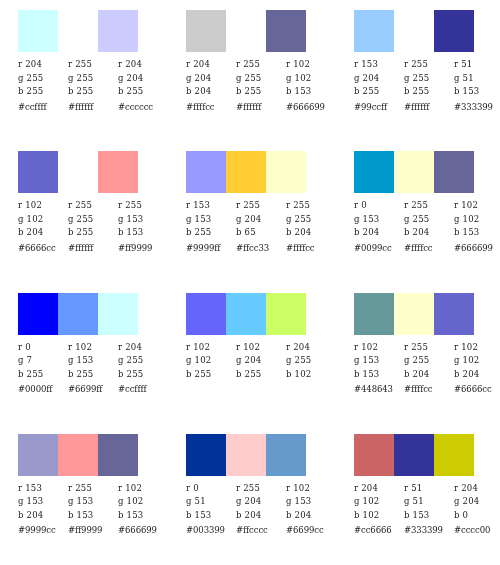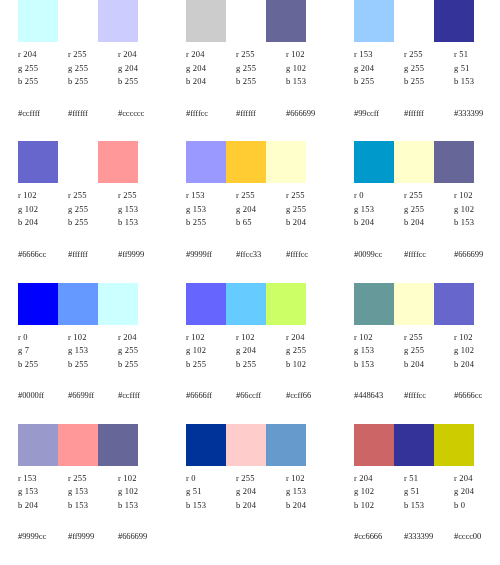--- a/index.html
+++ b/index.html
@@ -19,23 +19,22 @@
     width: 500px;
     height: 565px;
     display: grid;
     grid-template-columns: repeat(3, 1fr);
     grid-template-rows: repeat(4, 1fr);
     box-sizing: border-box;
   }
   .palette {
     position: relative;
     padding-left: 18px;
-    padding-top: 0;
+    padding-top: 10px;
     box-sizing: border-box;
-    font-family: Liberation Serif, serif;
   }
   .swatch-strip {
     display: flex;
     width: 120px;
     height: 42px;
     margin-bottom: 6px;
   }
   .swatch {
     width: 40px;
     height: 42px;
@@ -53,21 +52,21 @@
   .chan {
     font-size: 8.5px;
     line-height: 13.5px;
     color: #1b1b1b;
     white-space: pre;
     letter-spacing: 0.2px;
   }
   .hexrow {
     display: flex;
     width: 150px;
-    margin-top: 17px;
+    margin-top: 1px;
   }
   .hex {
     flex: 0 0 50px;
     font-size: 8.5px;
     line-height: 14px;
     color: #1b1b1b;
     white-space: pre;
     letter-spacing: -0.1px;
   }
 </style>
@@ -294,25 +293,20 @@
           <div class="chan">r 102</div>
           <div class="chan">g 204</div>
           <div class="chan">b 255</div>
         </div>
         <div class="value-col">
           <div class="chan">r 204</div>
           <div class="chan">g 255</div>
           <div class="chan">b 102</div>
         </div>
       </div>
-      <div class="hexrow">
-        <div class="hex">#6666ff</div>
-        <div class="hex">#66ccff</div>
-        <div class="hex">#ccff66</div>
-      </div>
     </div>
     <div class="palette">
       <div class="swatch-strip">
         <div class="swatch" title="#669999" style="background: rgb(102, 153, 153);"></div>
         <div class="swatch" title="#ffffcc" style="background: rgb(255, 255, 204);"></div>
         <div class="swatch" title="#6666cc" style="background: rgb(102, 102, 204);"></div>
       </div>
       <div class="values">
         <div class="value-col">
           <div class="chan">r 102</div>
@@ -381,20 +375,25 @@
           <div class="chan">r 255</div>
           <div class="chan">g 204</div>
           <div class="chan">b 204</div>
         </div>
         <div class="value-col">
           <div class="chan">r 102</div>
           <div class="chan">g 153</div>
           <div class="chan">b 204</div>
         </div>
       </div>
+      <div class="hexrow">
+        <div class="hex">#003399</div>
+        <div class="hex">#ffcccc</div>
+        <div class="hex">#6699cc</div>
+      </div>
     </div>
     <div class="palette">
       <div class="swatch-strip">
         <div class="swatch" title="#cc6666" style="background: rgb(204, 102, 102);"></div>
         <div class="swatch" title="#333399" style="background: rgb(51, 51, 153);"></div>
         <div class="swatch" title="#cccc00" style="background: rgb(204, 204, 0);"></div>
       </div>
       <div class="values">
         <div class="value-col">
           <div class="chan">r 204</div>

